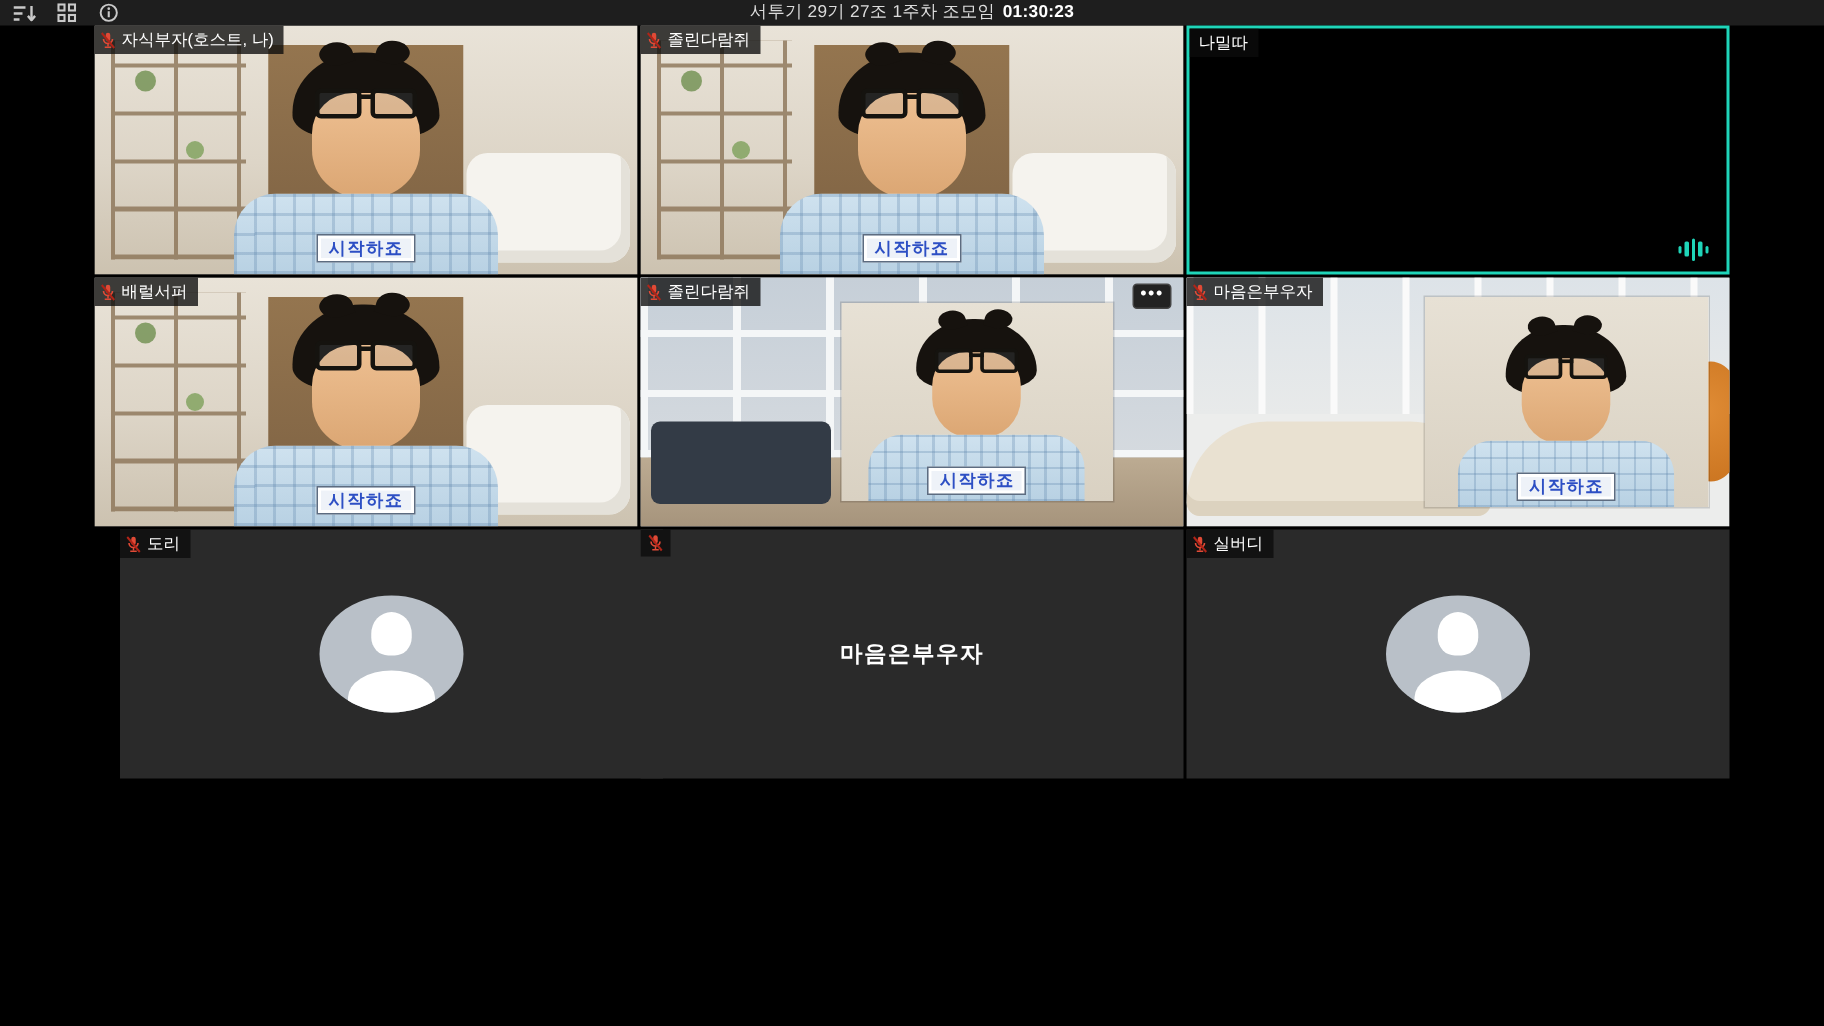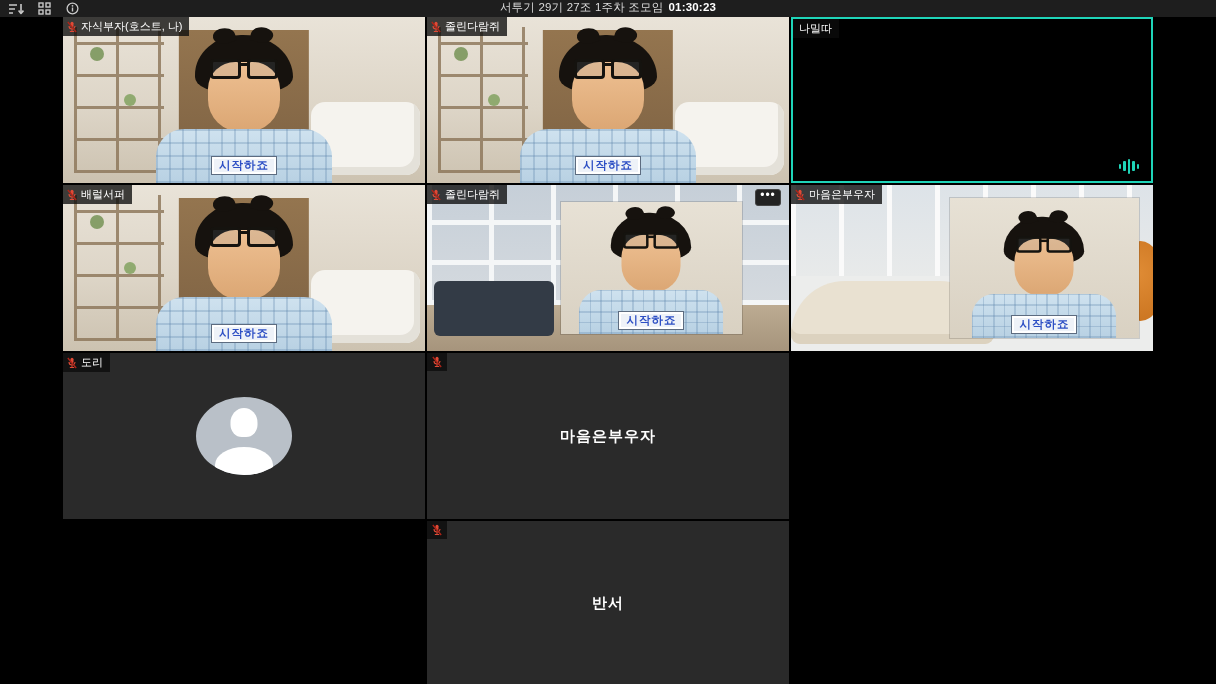--- a/index.html
+++ b/index.html
@@ -13,21 +13,21 @@
   .tb-icon{display:flex;align-items:center;justify-content:center;width:16px;height:13px;cursor:pointer;}
   .tb-icon svg{display:block}
   .tb-title{width:100%;text-align:center;font-size:11.5px;color:#dcdcdc;letter-spacing:.2px;}
   .tb-title .timer{font-weight:bold;color:#fff;margin-left:5px;}
 
   
   .tile{position:absolute;width:362px;height:166px;background:var(--tile-dark,#2a2a2a);
         overflow:hidden;box-sizing:border-box;}
   .t0{left:63px;top:17px}.t1{left:427px;top:17px}.t2{left:791px;top:17px}
   .t3{left:63px;top:185px}.t4{left:427px;top:185px}.t5{left:791px;top:185px}
-  .t6{left:63px;top:353px}.t7{left:427px;top:353px}.t8{left:791px;top:353px}
+  .t6{left:80px;top:353px}.t7{left:427px;top:353px}.t8{left:791px;top:353px}
   .t9{left:427px;top:521px;height:163px}
   .tile.active{background:#000;border:2px solid var(--accent-teal,#1fd5b9);}
 
   
   .nlabel{position:absolute;top:0;left:0;z-index:9;display:flex;align-items:center;gap:4px;
           background:rgba(12,12,12,.78);color:#fff;font-size:11px;padding:2px 7px 2px 4px;}
   .nlabel.noicon{padding-left:6px;}
   .miconly{position:absolute;top:0;left:0;z-index:9;background:rgba(12,12,12,.78);padding:3px 5px;}
 
   
@@ -354,29 +354,33 @@
           </g>
         <path d="M2.4 5.8a3.6 3.6 0 0 0 7.2 0" stroke="#e04a36" stroke-width="1.3" fill="none"></path>
         <rect x="5.4" y="9.6" width="1.2" height="2.2" fill="#e04a36"></rect>
         <rect x="3.4" y="11.8" width="5.2" height="1.2" fill="#e04a36"></rect>
         <path d="M1 1 11 13" stroke="#b02418" stroke-width="1.6"></path>
       </svg>
     </div>
     <div class="center-name">마음은부우자</div>
   </div>
 
-
-  <div class="tile t9">
-    <div class="miconly">
-      <svg class="mic" viewBox="0 0 12 14">
-        <g fill="#e04a36">
-            <rect x="4.2" y="0.8" width="3.6" height="6.6" rx="1.8"></rect>
-          </g>
-        <path d="M2.4 5.8a3.6 3.6 0 0 0 7.2 0" stroke="#e04a36" stroke-width="1.3" fill="none"></path>
-        <rect x="5.4" y="9.6" width="1.2" height="2.2" fill="#e04a36"></rect>
-        <rect x="3.4" y="11.8" width="5.2" height="1.2" fill="#e04a36"></rect>
-        <path d="M1 1 11 13" stroke="#b02418" stroke-width="1.6"></path>
-      </svg>
-    </div>
-    <div class="center-name">반서</div>
-  </div>
+  <div class="tile t8">
+    <div class="avatar">
+      <div class="head"></div>
+      <div class="torso"></div>
+    </div>
+    <div class="nlabel">
+      <svg class="mic" viewBox="0 0 12 14">
+        <g fill="#e04a36">
+            <rect x="4.2" y="0.8" width="3.6" height="6.6" rx="1.8"></rect>
+          </g>
+        <path d="M2.4 5.8a3.6 3.6 0 0 0 7.2 0" stroke="#e04a36" stroke-width="1.3" fill="none"></path>
+        <rect x="5.4" y="9.6" width="1.2" height="2.2" fill="#e04a36"></rect>
+        <rect x="3.4" y="11.8" width="5.2" height="1.2" fill="#e04a36"></rect>
+        <path d="M1 1 11 13" stroke="#b02418" stroke-width="1.6"></path>
+      </svg>
+      <span>실버디</span>
+    </div>
+  </div>
+
 
 </div>
 
 </body></html>

